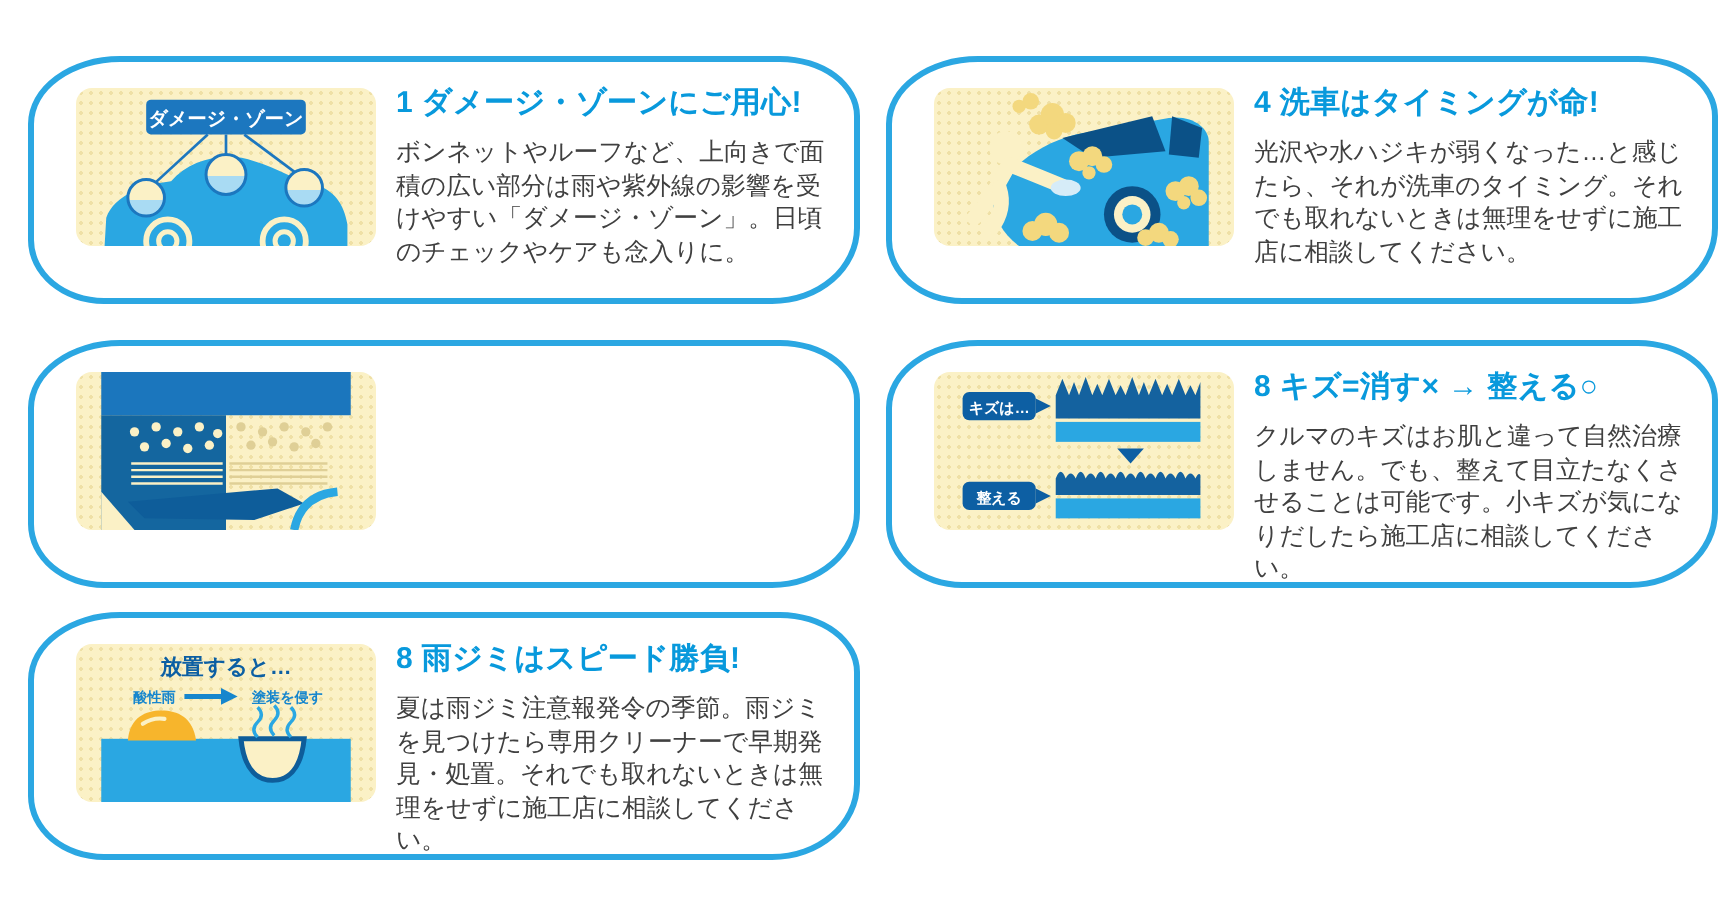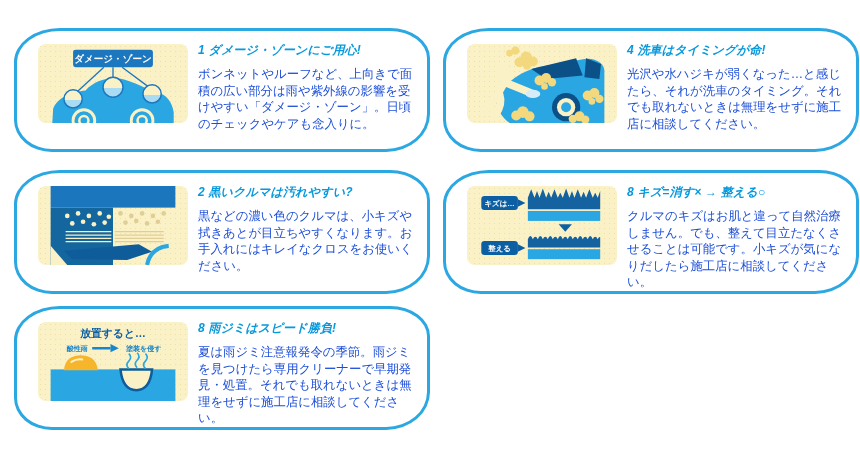--- a/index.html
+++ b/index.html
@@ -12,22 +12,22 @@
   }
   .illus{
     position:absolute;left:21px;top:13px;width:150px;height:79px;
     border-radius:8px;overflow:hidden;
     background-color:#FBF1C6;
     background-image:radial-gradient(#EFE0A6 0.8px, rgba(0,0,0,0) 0.9px);
     background-size:5px 5px;
   }
   .illus svg{display:block;width:100%;height:100%;}
   .txt{position:absolute;left:181px;top:11px;right:12px;}
-  .title{margin:0 0 7px 0;font-size:12px;font-weight:bold;color:#0899DC;letter-spacing:.2px;font-style:italic;}
-  .body{margin:0;font-size:12.4px;line-height:16.6px;color:#1d4ed8;}
+  .title{margin:0 0 7px 0;font-size:15px;font-weight:bold;color:#0899DC;letter-spacing:.2px;}
+  .body{margin:0;font-size:12.4px;line-height:16.6px;color:#404040;}
   svg text{font-family:"Liberation Sans", sans-serif;font-weight:bold;}
 </style>
 </head>
 <body>
 
 <div class="canvas">
 
   <div class="card" style="left:14px;top:28px;">
     <div class="illus">
       <svg viewBox="0 0 150 95">
@@ -102,24 +102,20 @@
         <g stroke="#DFCF96" stroke-width="1.5">
           <line x1="77" y1="55" x2="136" y2="55"></line>
             <line x1="77" y1="59" x2="136" y2="59"></line>
           <line x1="77" y1="63" x2="136" y2="63"></line>
             <line x1="77" y1="67" x2="136" y2="67"></line>
         </g>
         <polygon points="16,78 106,70 122,79 92,89 26,88" fill="#0E5D9A"></polygon>
         <path d="M116,95 Q120,74 142,72" stroke="#2AA7E2" stroke-width="5" fill="none"></path>
         <polygon points="0,95 0,72 20,95" fill="#FBF1C6"></polygon>
       </svg>
-    </div>
-    <div class="txt">
-      <h2 class="title">2 黒いクルマは汚れやすい?</h2>
-      <p class="body">黒などの濃い色のクルマは、小キズや拭きあとが目立ちやすくなります。お手入れにはキレイなクロスをお使いください。</p>
     </div>
   </div>
 
   <div class="card" style="left:14px;top:306px;">
     <div class="illus">
       <svg viewBox="0 0 150 95">
         <text x="75" y="18" text-anchor="middle" font-size="13" fill="#0C5FA3">放置すると…</text>
         <text x="32" y="35" text-anchor="middle" font-size="8.5" fill="#1686CD">酸性雨</text>
         <g fill="#1686CD" stroke="#1686CD">
           <line x1="50" y1="31.5" x2="72" y2="31.5" stroke-width="3"></line>

